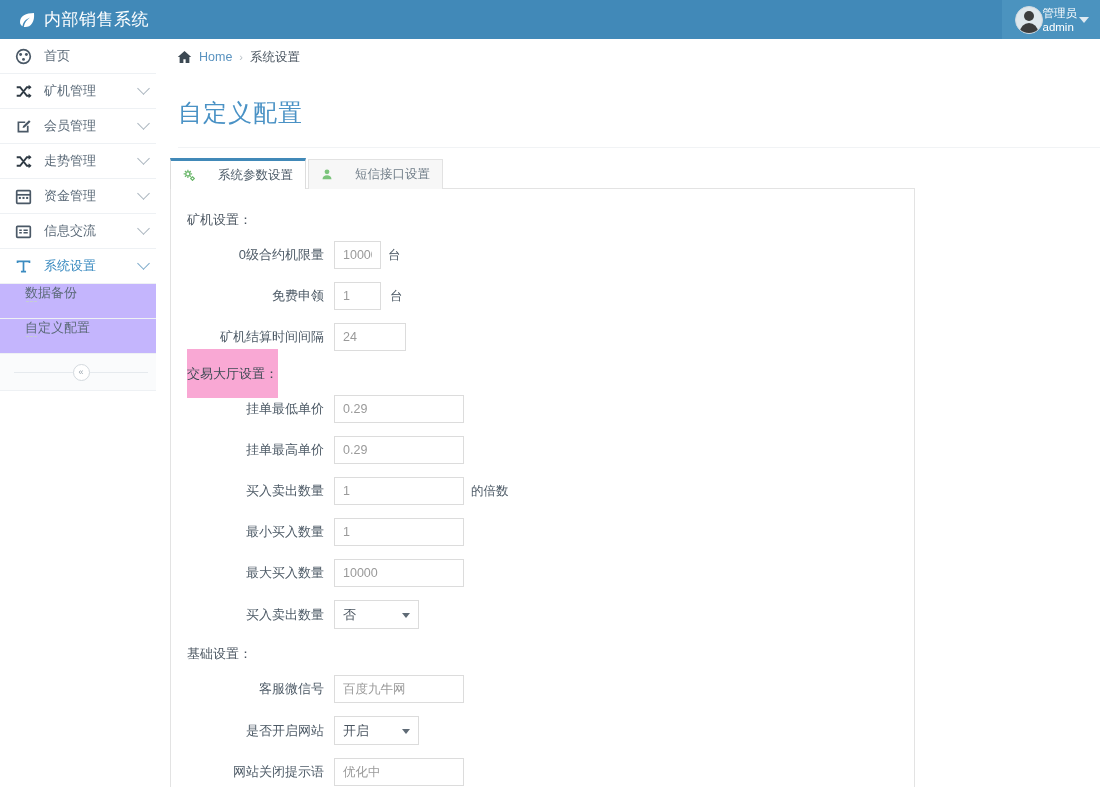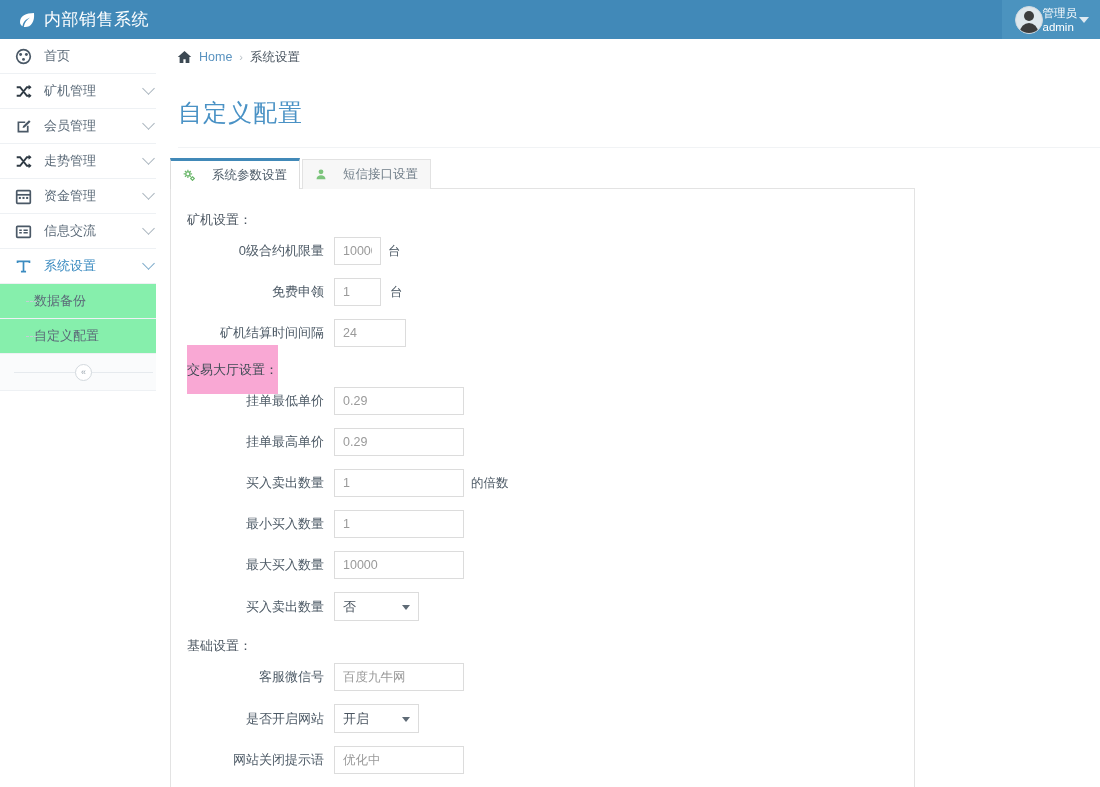--- a/index.html
+++ b/index.html
@@ -50,21 +50,21 @@
   .user-names div { white-space: nowrap; }
   .caret-down {
     width: 0; height: 0; margin-left: 2px;
     border-left: 5px solid transparent; border-right: 5px solid transparent;
     border-top: 6px solid #dfeaf2;
   }
 
   
   .sidebar {
     position: absolute; top: 39px; left: 0; width: 168px; height: 748px;
-    background: #fff; border-right: 1px solid #c2410c;
+    background: #fff; border-right: 6px solid #c2410c;
   }
   .nav-item {
     position: relative;
     height: 35px; display: flex; align-items: center;
     padding: 0 14px 0 15px;
     border-bottom: 1px solid #eef1f4;
     color: #5b6a78; font-size: 13px; cursor: pointer;
   }
   .nav-item .ico {
     width: 20px; margin-right: 9px; display: flex;
@@ -79,23 +79,23 @@
     border-bottom: 1.6px solid #a9b4be; transform: rotate(45deg);
     margin-top: -5px; flex-shrink: 0;
   }
   .nav-item.active .chev { border-color: #7aa9c9; }
   .submenu { position: relative; }
   .submenu::before {
     content: ""; position: absolute; left: 26px; top: 0; bottom: 19px;
     border-left: 1px dashed #c5cdd4;
   }
   .sub-item {
-    position: relative; height: 35px; display: flex; align-items: center;
-    padding-left: 34px; border-bottom: 1px solid #eef1f4;
-    color: #5b6a78; font-size: 13px; cursor: pointer; background: #86efac;
+    position: relative; height: 35px; display: flex; 
+    padding-left: 25px; border-bottom: 1px solid #eef1f4;
+    color: #5b6a78; font-size: 13px; cursor: pointer; background: #c4b5fd;
   }
   .sub-item::before {
     content: ""; position: absolute; left: 26px; top: 50%;
     width: 11px; border-top: 1px dashed #c5cdd4;
   }
   .collapse-row {
     position: relative; height: 37px; display: flex;
     align-items: center; justify-content: center;
     border-bottom: 1px solid #eef1f4; background: #fafbfc;
   }
@@ -133,21 +133,21 @@
   .title-rule {
     margin: 18px 0 0 22px; width: 1063px; height: 1px; background: #f1f3f5;
   }
 
   
   .tabs {
     margin-left: 14px; margin-top: 10px;
     display: flex; align-items: flex-end; position: relative; z-index: 3;
   }
   .tab {
-    display: flex; align-items: center; gap: 16px;
+    display: flex; align-items: center; gap: 22px;
     height: 30px; padding: 0 12px;
     font-size: 12.5px; color: #707d88;
     background: #f7f7f7; border: 1px solid #e2e2e2;
     border-bottom: none; cursor: pointer;
     margin-right: 2px;
   }
   .tab.active {
     background: #fff; color: #4c5b68;
     border-top: 3px solid #4189b8;
     border-left: 1px solid #ddd; border-right: 1px solid #ddd;
@@ -167,21 +167,21 @@
 
   .section-title {
     padding-left: 16px; margin: 6px 0 8px 0;
     font-size: 13px; color: #4a5560;
   }
   .section-title .hl {
     background: #f9a8d4; color: #3f4b55; padding: 17px 0;
   }
 
   .field-row {
-    display: flex; align-items: center; margin: 0 0 13px 0;
+    display: flex; align-items: center; margin: 12px 0 13px 0;
   }
   .field-label {
     width: 163px; text-align: right; padding-right: 10px;
     font-size: 13px; color: #4d5a66; white-space: nowrap;
   }
   .inp {
     height: 28px; border: 1px solid #dcdcdc; background: #fff;
     padding: 0 8px; font-size: 12.5px; color: #9a9a9a;
     font-family: "Liberation Sans", sans-serif;
     outline: none;

